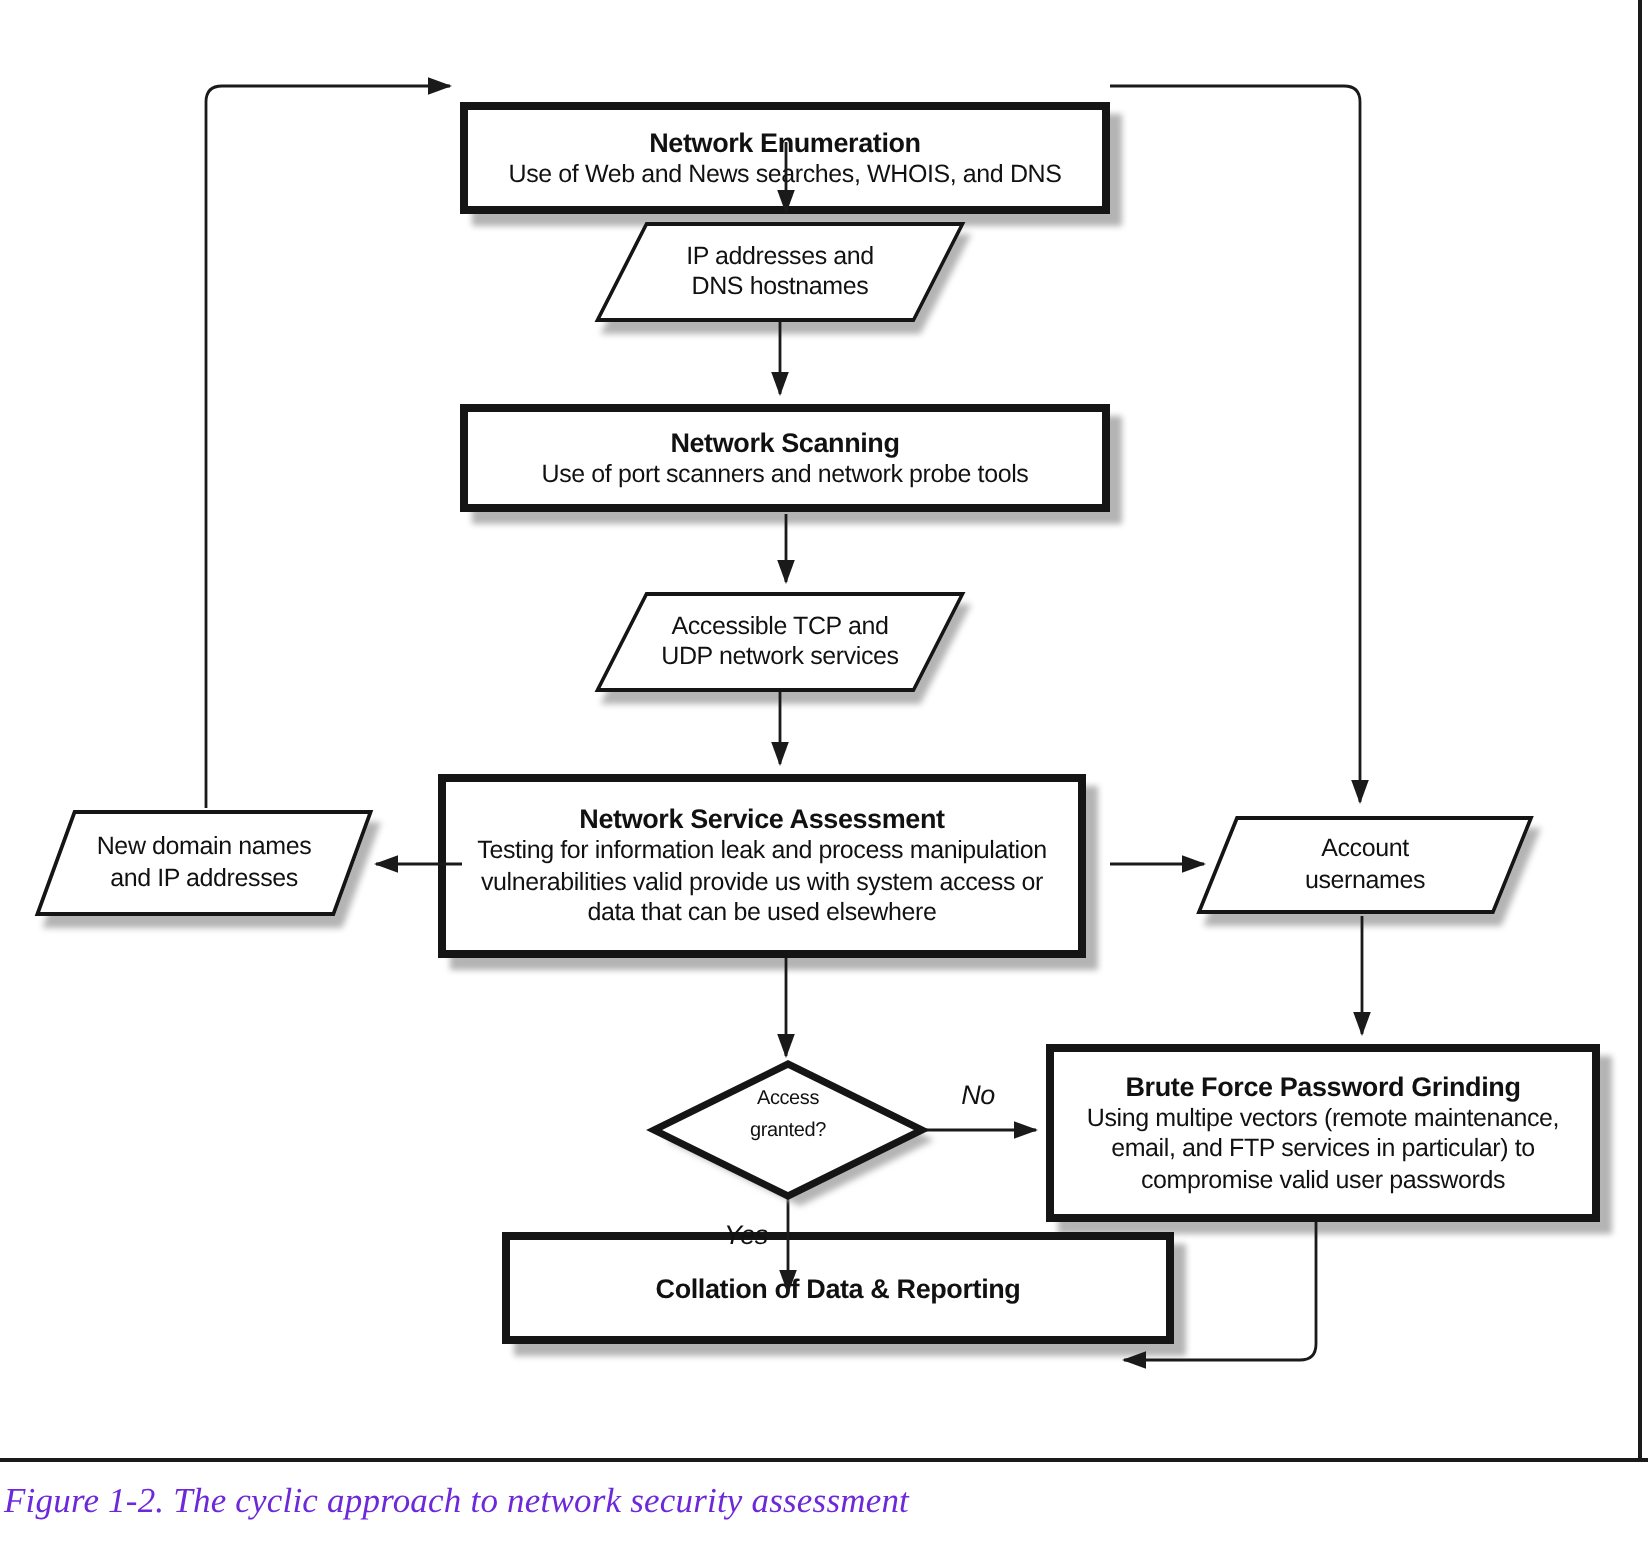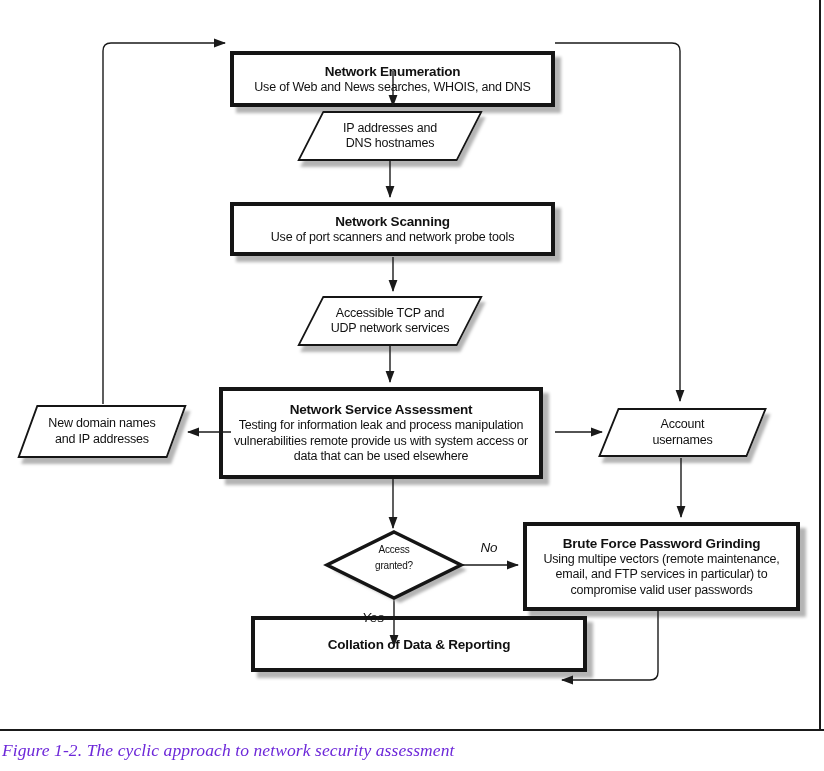--- a/index.html
+++ b/index.html
@@ -84,21 +84,21 @@
   </div>
 
   <div class="node-box" style="left:230px;top:202px;width:325px;height:54px;">
     <div class="ttl">Network Scanning</div>
     <div class="sub">Use of port scanners and network probe tools</div>
   </div>
 
   <div class="node-box" style="left:219px;top:387px;width:324px;height:92px;">
     <div class="ttl">Network Service Assessment</div>
     <div class="sub">Testing for information leak and process manipulation</div>
-    <div class="sub">vulnerabilities remote provide us with system access or</div>
+    <div class="sub">vulnerabilities valid provide us with system access or</div>
     <div class="sub">data that can be used elsewhere</div>
   </div>
 
   <div class="node-box" style="left:523px;top:522px;width:277px;height:89px;align-items:center;">
     <div class="ttl">Brute Force Password Grinding</div>
     <div class="sub">Using multipe vectors (remote maintenance,</div>
     <div class="sub">email, and FTP services in particular) to</div>
     <div class="sub">compromise valid user passwords</div>
   </div>
 

